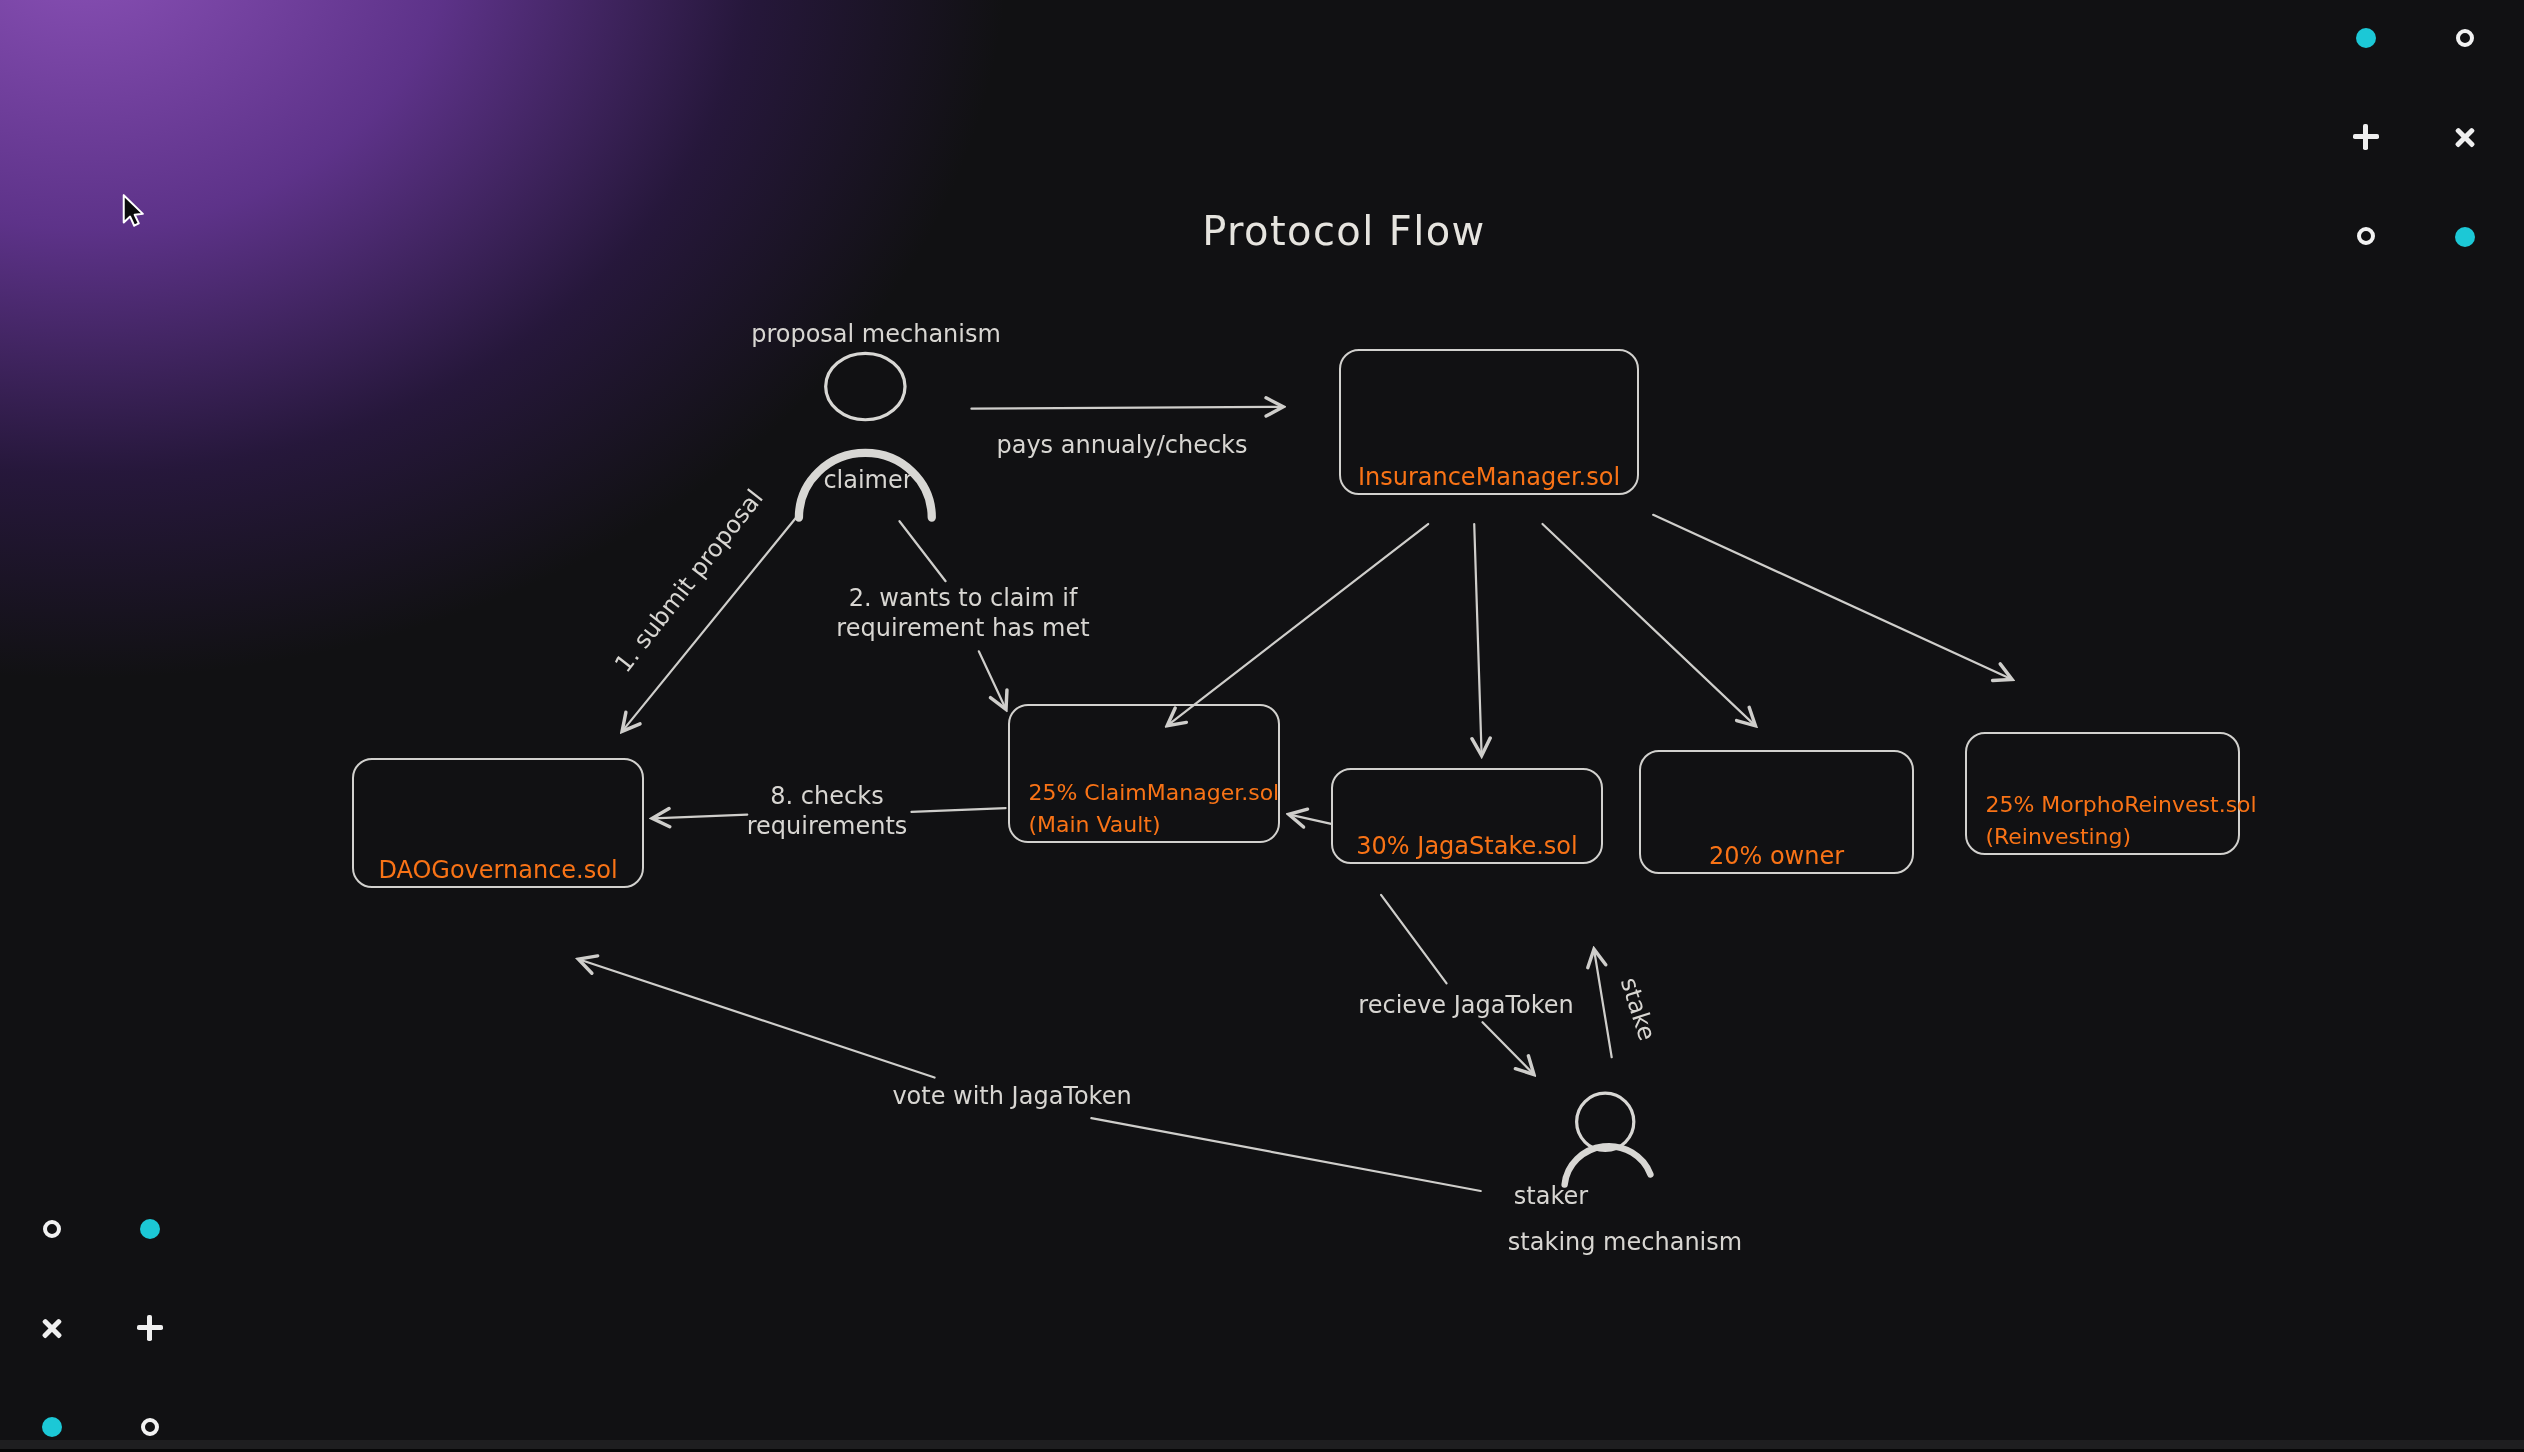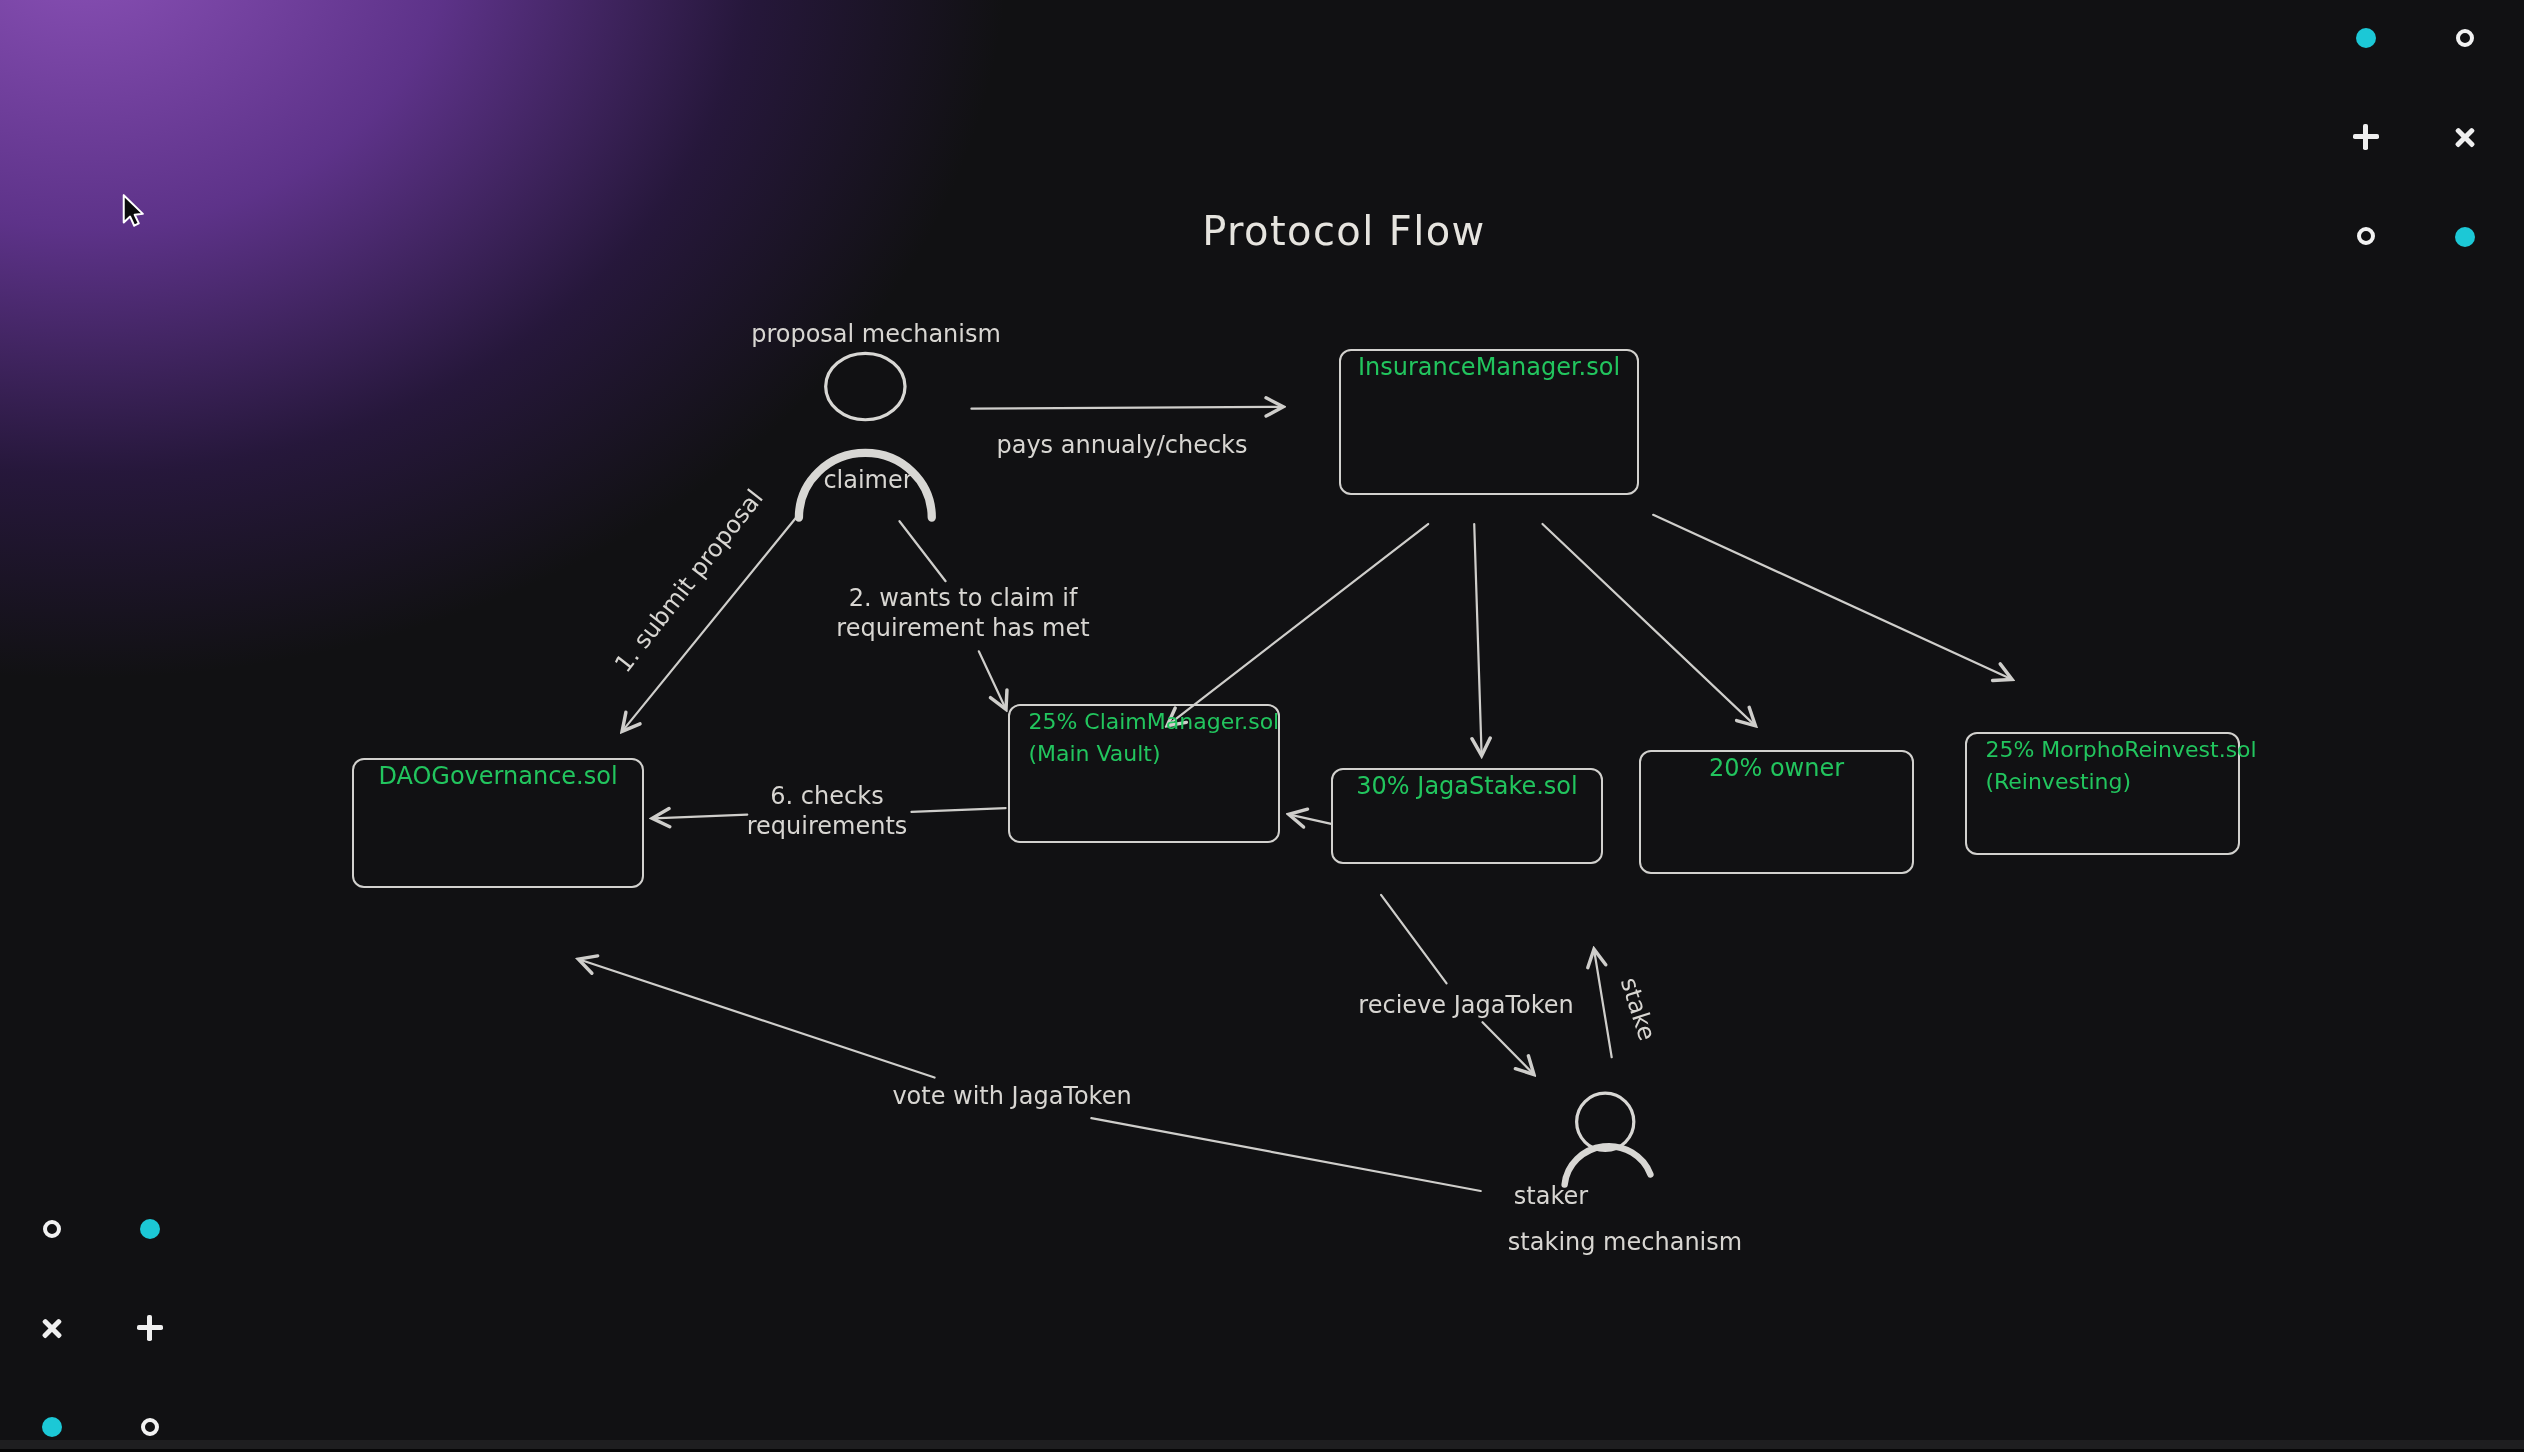--- a/index.html
+++ b/index.html
@@ -17,23 +17,23 @@
       rgba(64,31,108,0.45) 55%,
       rgba(20,14,30,0.0) 76%);
   }
   .title{
     position:absolute;left:1344px;top:231px;transform:translate(-50%,-50%);
     font-size:40px;letter-spacing:1.4px;color:#e6e4df;font-weight:400;margin:0;
     white-space:nowrap;
   }
   .wires{position:absolute;left:0;top:0;}
   .node{
-    position:absolute;border:2.3px solid #d2d1ce;border-radius:12px;
-    display:flex;flex-direction:column;justify-content:flex-start;
-    box-sizing:border-box;font-size:24px;color:#22c55e;line-height:32px;
+    position:absolute;border:2.3px solid #d2d1ce;border-radius:20px;
+    display:flex;flex-direction:column;justify-content:flex-end;
+    box-sizing:border-box;font-size:24px;color:#f97316;line-height:32px;
     white-space:nowrap;
   }
   .node.center{align-items:center;}
   .node.left{align-items:flex-start;padding-left:18.4px;font-size:22px;}
   .lbl{
     position:absolute;transform:translate(-50%,-50%);
     font-size:24px;color:#d8d6d2;white-space:nowrap;text-align:center;line-height:30px;
   }
   .lbl.rot-submit{transform:translate(-50%,-50%) rotate(-52deg);}
   .lbl.rot-stake{transform:translate(-50%,-50%) rotate(72deg);}
@@ -131,21 +131,21 @@
   <div class="lbl" style="left:1551px;top:1196px;">staker</div>
   <div class="lbl" style="left:1625px;top:1242px;">staking mechanism</div>
 
   <div class="lbl" style="left:1122px;top:445px;">pays annualy/checks</div>
   <div class="lbl rot-submit" style="left:689px;top:581px;">1. submit proposal</div>
   <div class="lbl" style="left:963px;top:613px;">
     <div>2. wants to claim if</div>
     <div>requirement has met</div>
   </div>
   <div class="lbl" style="left:827px;top:811px;">
-    <div>6. checks</div>
+    <div>8. checks</div>
     <div>requirements</div>
   </div>
   <div class="lbl" style="left:1466px;top:1005px;">recieve JagaToken</div>
   <div class="lbl rot-stake" style="left:1638px;top:1009px;">stake</div>
   <div class="lbl" style="left:1012px;top:1096px;">vote with JagaToken</div>
 
   <span class="icon dot" style="left:2366px;top:38px;background:#1cc8d6;"></span>
   <span class="icon ring" style="left:2465px;top:38px;"></span>
   <span class="icon plus" style="left:2366px;top:137px;"></span>
   <span class="icon xmark" style="left:2465px;top:137px;"></span>

